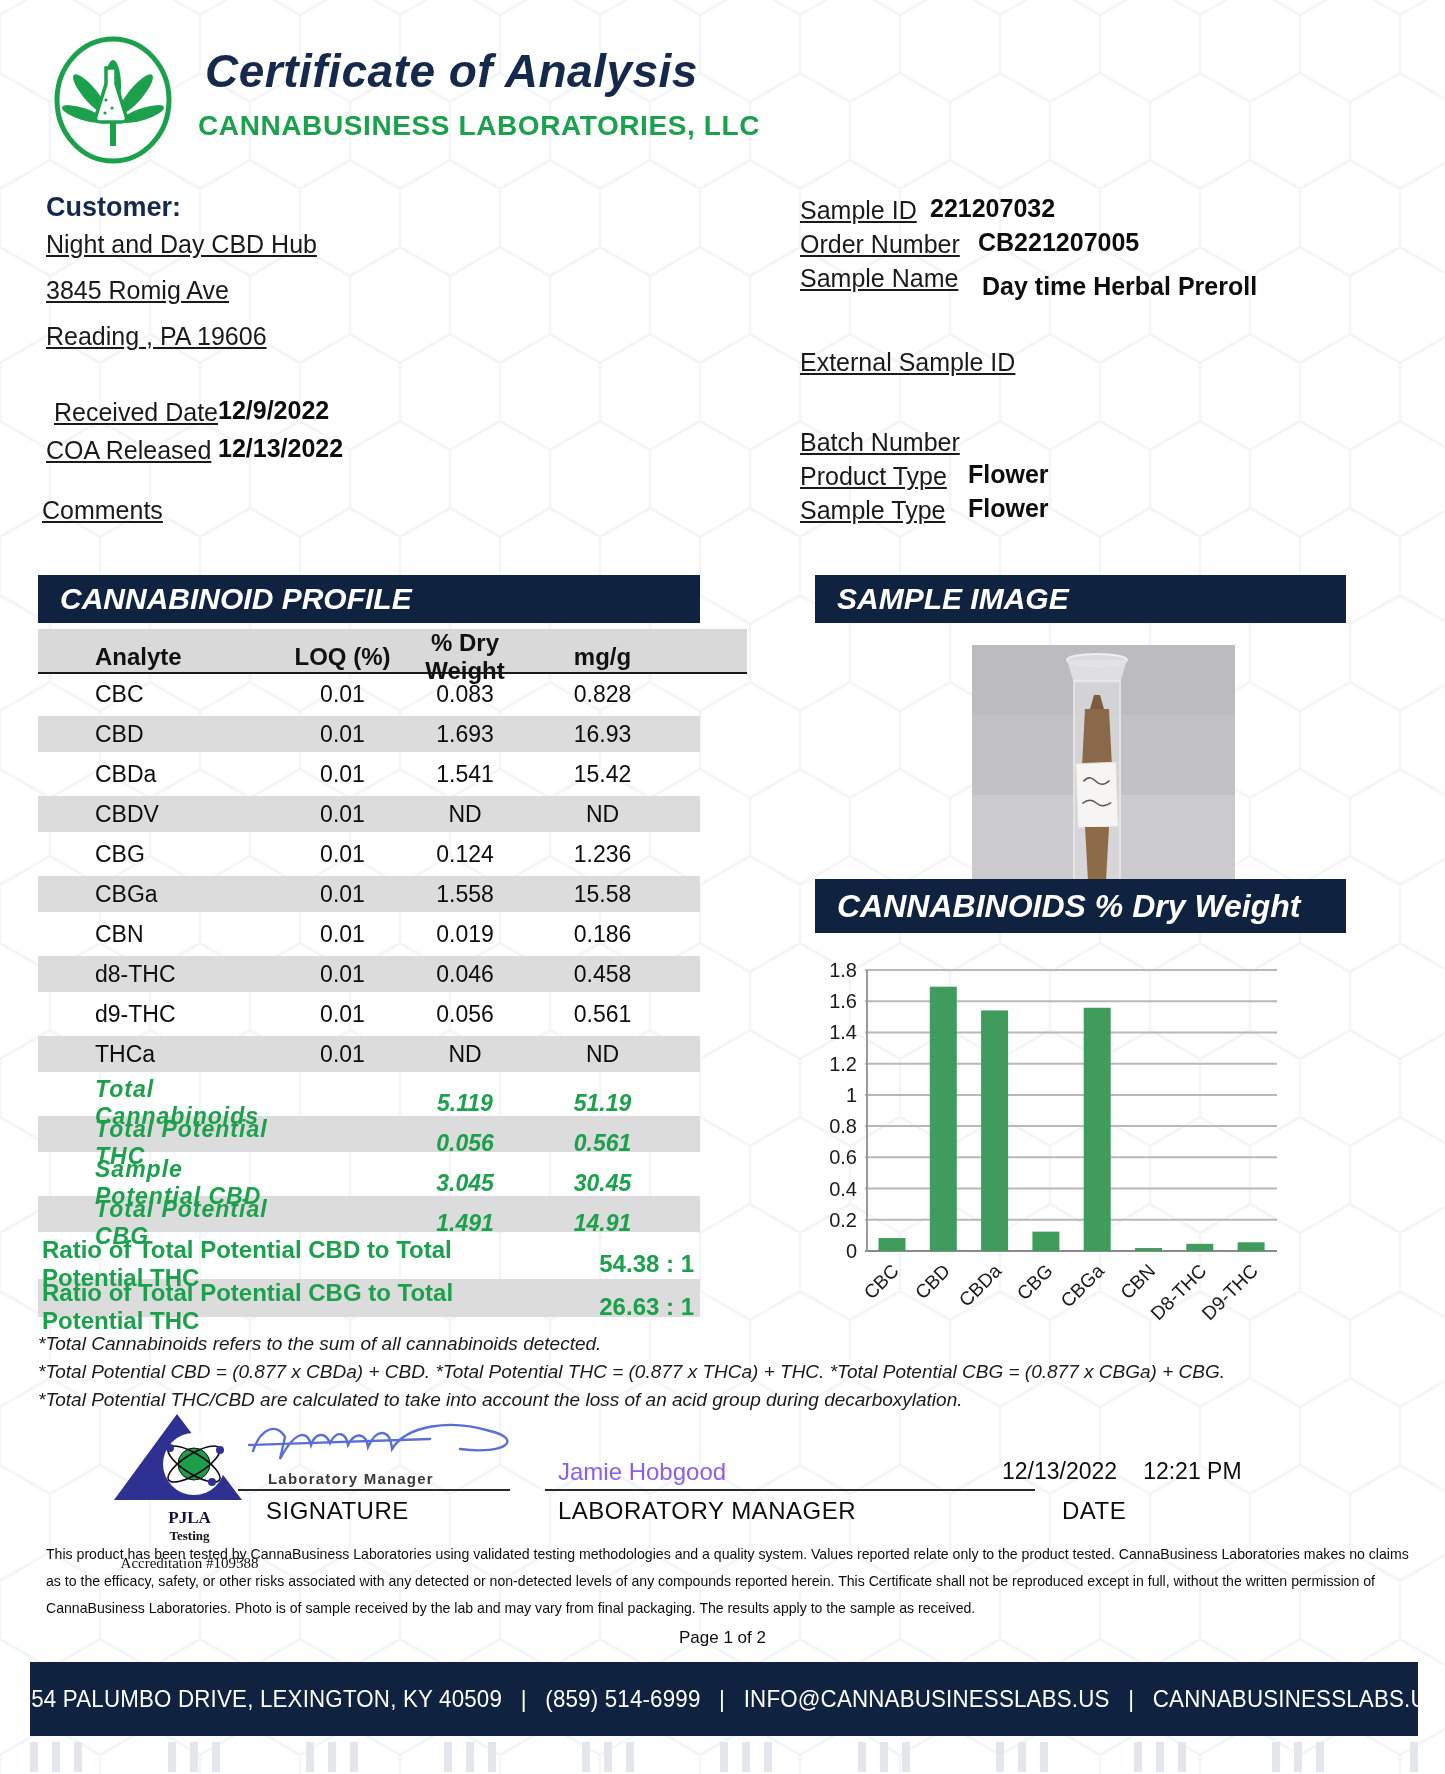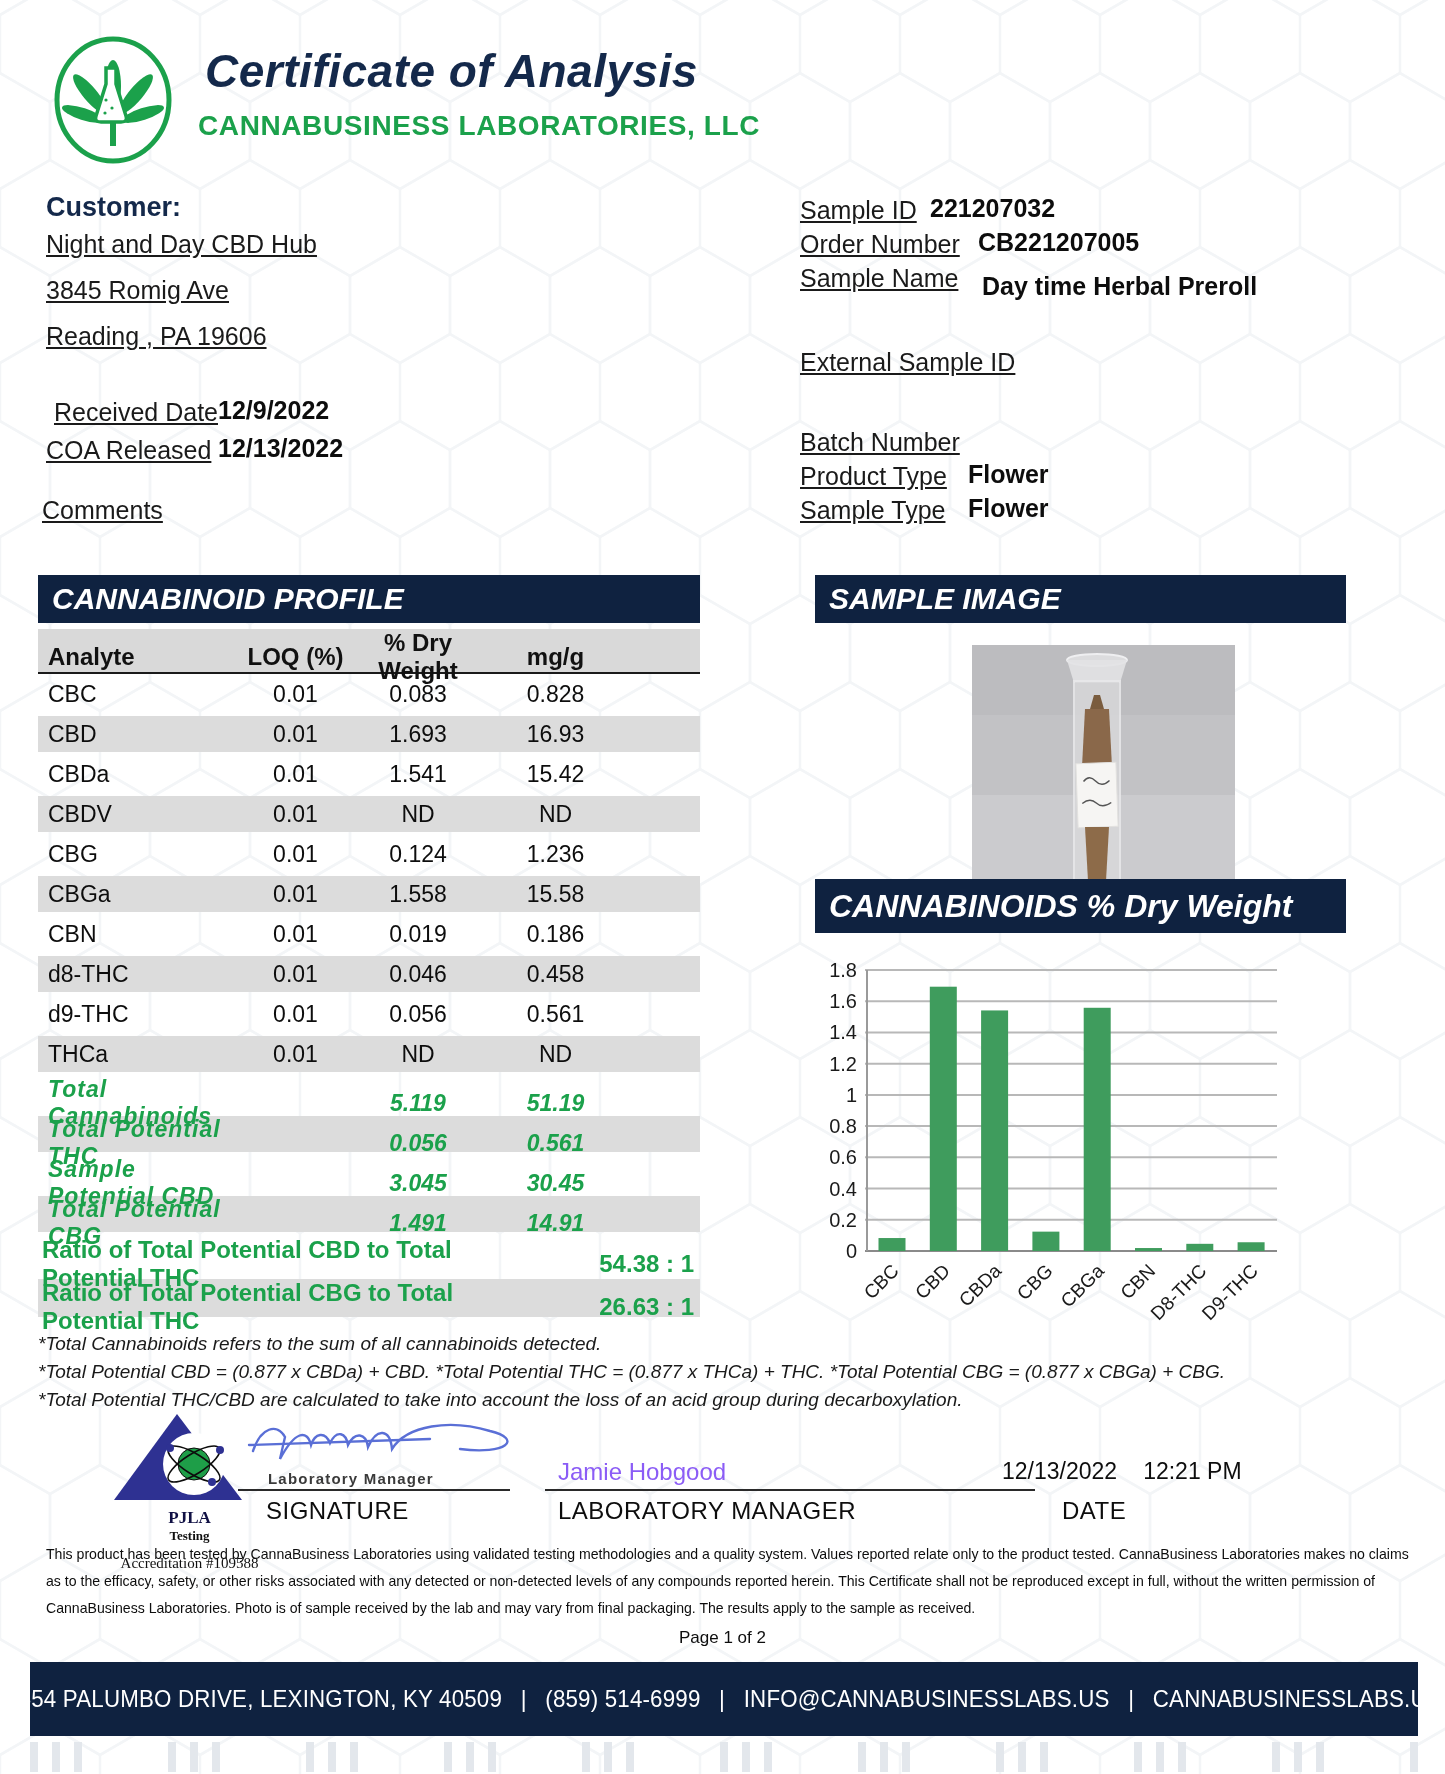--- a/index.html
+++ b/index.html
@@ -10,23 +10,23 @@
   .z{z-index:1;}
   
   .coa-title{font-size:46px;font-weight:bold;font-style:italic;color:#14294b;letter-spacing:.5px;}
   .company{font-size:28px;font-weight:bold;color:#1ba14b;letter-spacing:.6px;}
   
   .lbl{font-size:25px;color:#1a1a1a;text-decoration:underline;}
   .val{font-size:25px;font-weight:bold;color:#0d0d0d;}
   .cust-h{font-size:27px;font-weight:bold;color:#14294b;}
   
   .bar{background:#0f2240;color:#fff;font-weight:bold;font-style:italic;
-       display:flex;align-items:center;padding-left:14px;box-sizing:border-box;}
-  
-  .tgrid{display:grid;grid-template-columns:200px 115px 130px 145px 72px;align-items:center;}
+       display:flex;align-items:center;padding-left:22px;box-sizing:border-box;}
+  
+  .tgrid{display:grid;grid-template-columns:200px 115px 130px 145px 72px;align-items:center;padding-left:47px;}
   .thead{background:#d9d9d9;border-bottom:2px solid #1a1a1a;height:43px;font-weight:bold;font-size:24px;}
   .tcell.c0{padding-left:10px;text-align:left;}
   .tcell.c1,.tcell.c2,.tcell.c3{text-align:center;}
   .trow{height:36px;margin-bottom:4px;font-size:23px;color:#0d0d0d;}
   .trow.alt{background:#dcdcdc;}
   .trow.total{color:#1ba14b;font-weight:bold;font-style:italic;}
   .trow.total .tcell.c0{letter-spacing:1px;}
   .ratio-row{display:grid;grid-template-columns:1fr 150px;align-items:center;height:38px;margin-bottom:5px;
              color:#1ba14b;font-weight:bold;font-size:24px;}
   .ratio-row.alt{background:#dcdcdc;}

